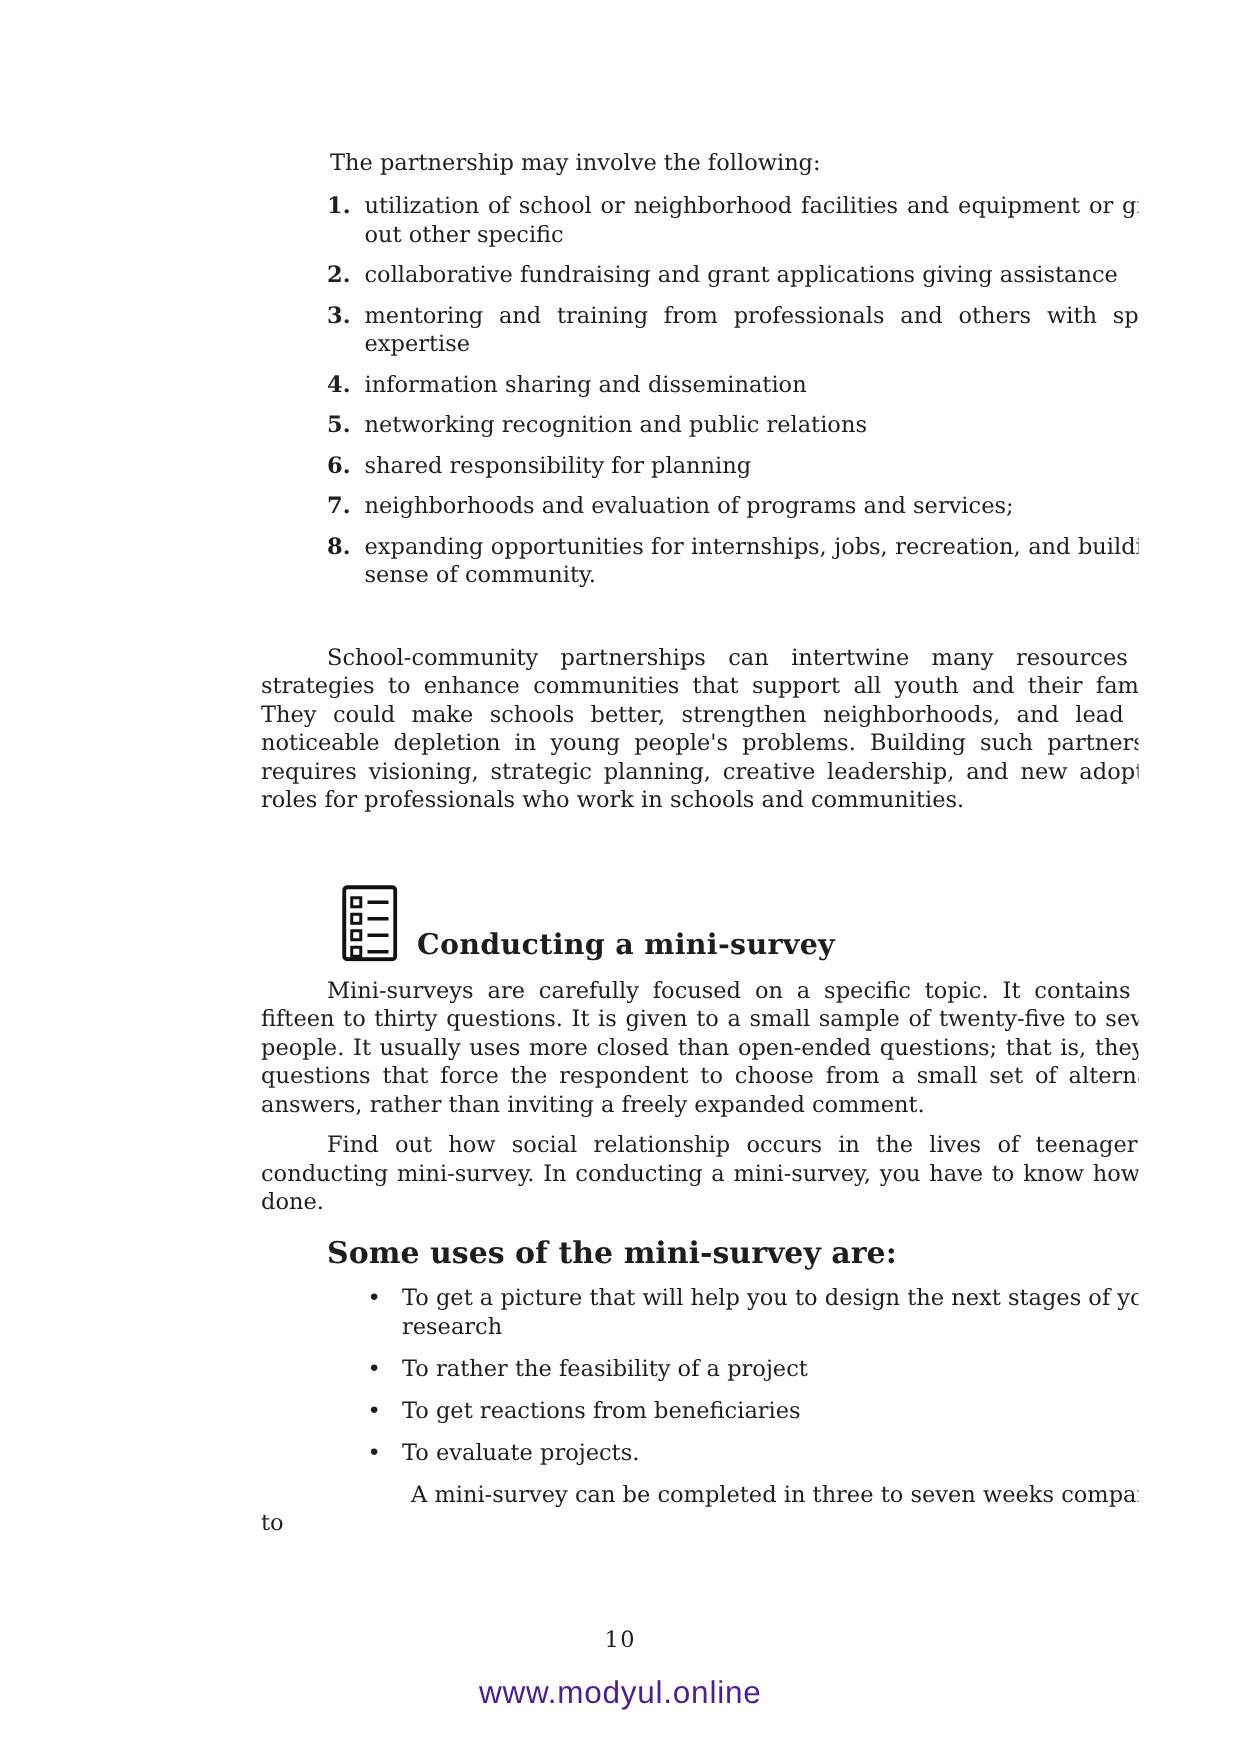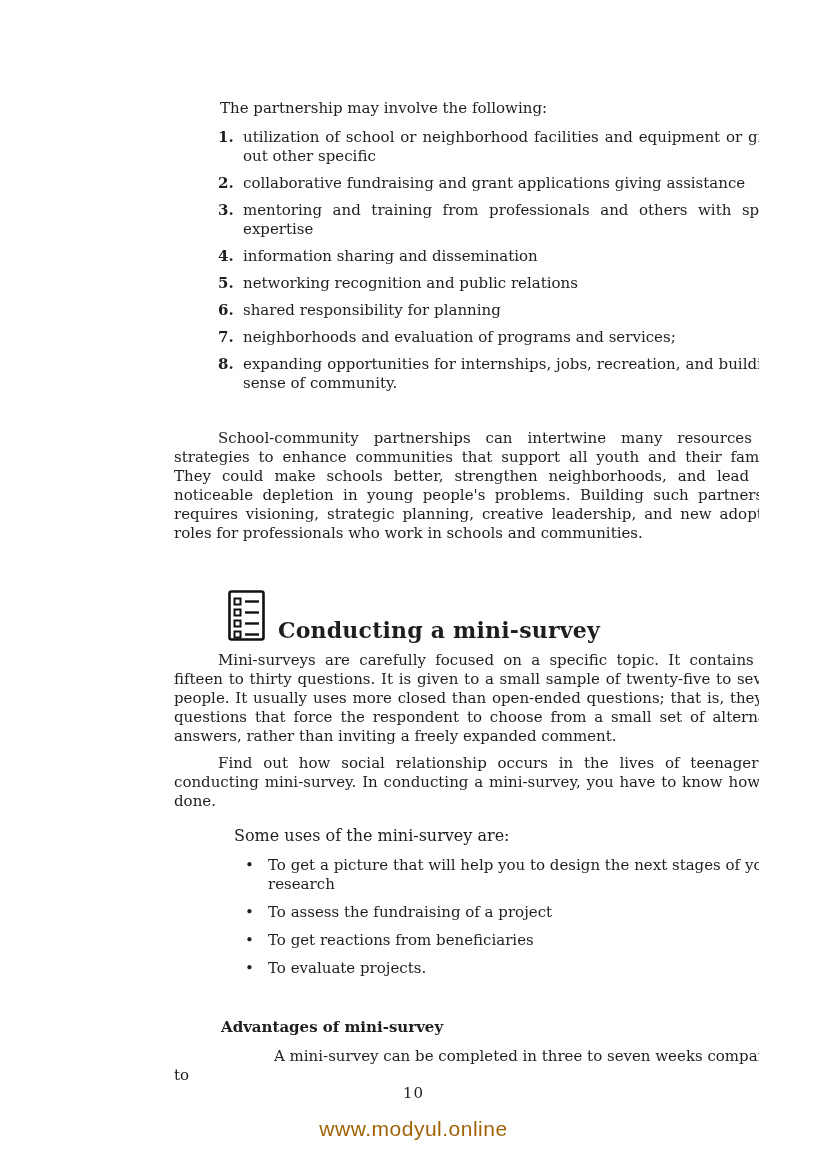--- a/index.html
+++ b/index.html
@@ -17,39 +17,39 @@
   .intro{margin:0 0 10px 46px;}
   .olist{margin:0;}
   .oli{display:flex;margin:0 0 8px 44px;text-align:justify;}
   .oli .num{flex:0 0 25px;font-weight:bold;}
   .oli .litext{flex:1;}
   .para{text-align:justify;text-indent:44px;margin:8px 0;}
   .para.partnership{margin-top:36px;margin-bottom:0;}
   .section-head{display:flex;align-items:flex-end;gap:13px;margin:47px 0 10px 54px;}
   .section-head .icon{display:block;line-height:0;}
   .section-title{
-    font-size:22px;line-height:22px;font-weight:bold;margin:0;
+    font-size:19px;line-height:22px;font-weight:bold;margin:0;
     letter-spacing:0.2px;
   }
-  .subhead{font-size:16px;font-weight:normal;margin:15px 0 11px 60px;}
+  .subhead{font-size:20px;font-weight:bold;margin:15px 0 11px 44px;}
   .blist{margin:0;}
   .bli{display:flex;margin:0 0 9px 71px;}
   .bli .bullet{flex:0 0 23px;}
   .bli .btext{flex:1;}
   .advhead{font-size:15px;font-weight:bold;margin:40px 0 10px 47px;}
   .lastpara{margin:0;text-indent:100px;}
   .pagenum{
     position:absolute;top:1084px;left:0;width:100%;
     text-align:center;letter-spacing:1px;
   }
   .watermark{
     position:absolute;top:1119px;left:0;width:100%;
     text-align:center;
     font-family:"Liberation Sans","DejaVu Sans",sans-serif;
-    font-size:21px;color:#a16207;letter-spacing:0.5px;
+    font-size:21px;color:#4c1d95;letter-spacing:0.5px;
   }
 </style>
 </head>
 <body>
 
 <div class="page">
   <div class="content">
 
     <p class="intro">The partnership may involve the following:</p>
 
@@ -112,32 +112,31 @@
 
     <h3 class="subhead">Some uses of the mini-survey are:</h3>
 
     <div class="blist">
       <div class="bli">
         <span class="bullet">•</span>
         <div class="btext">To get a picture that will help you to design the next stages of your research</div>
       </div>
       <div class="bli">
         <span class="bullet">•</span>
-        <div class="btext">To assess the fundraising of a project</div>
+        <div class="btext">To rather the feasibility of a project</div>
       </div>
       <div class="bli">
         <span class="bullet">•</span>
         <div class="btext">To get reactions from beneficiaries</div>
       </div>
       <div class="bli">
         <span class="bullet">•</span>
         <div class="btext">To evaluate projects.</div>
       </div>
     </div>
 
-    <h3 class="advhead">Advantages of mini-survey</h3>
     <p class="lastpara">A mini-survey can be completed in three to seven weeks compared to</p>
 
   </div>
 
   <div class="pagenum">10</div>
   <div class="watermark">www.modyul.online</div>
 </div>
 
 </body></html>

